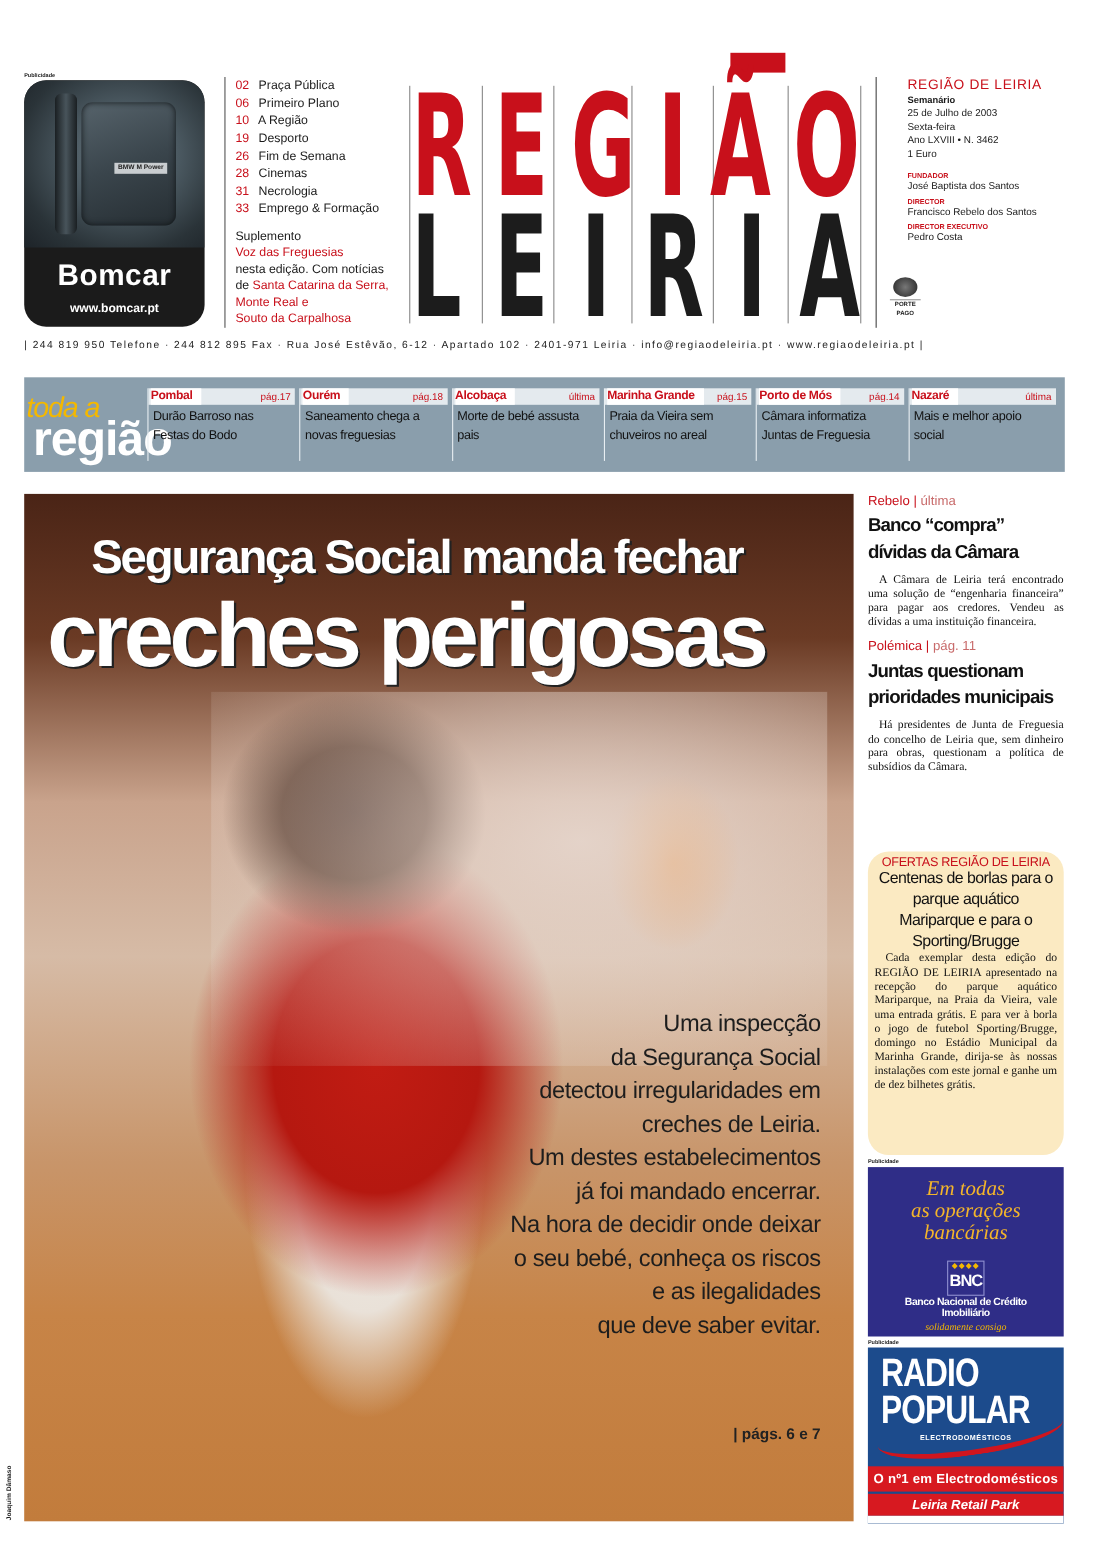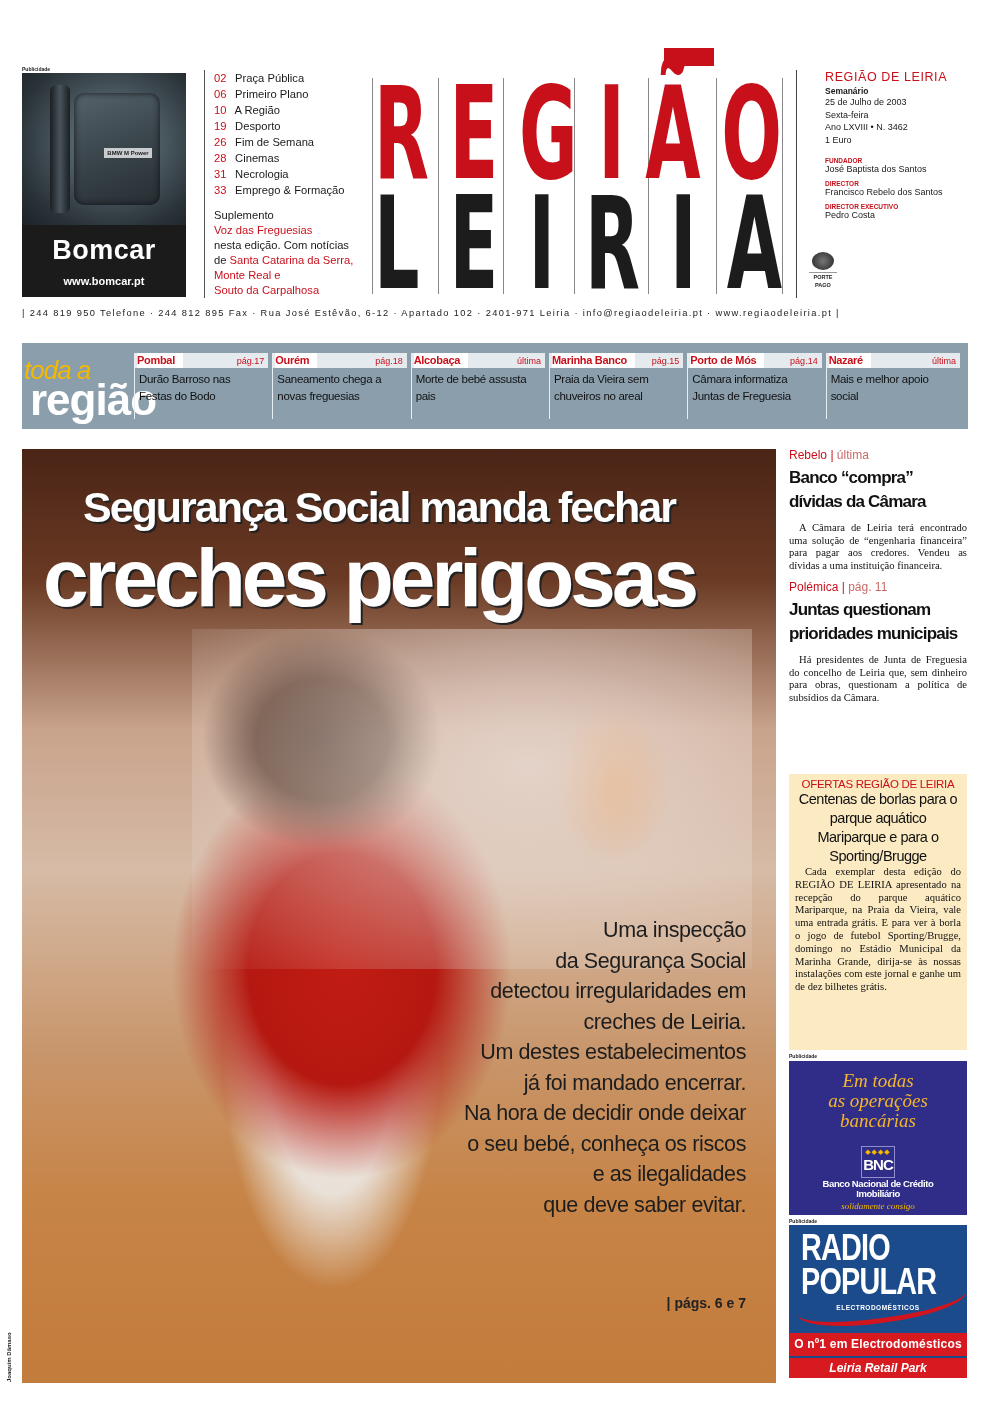--- a/index.html
+++ b/index.html
@@ -2,21 +2,21 @@
 <html><head>
 <meta charset="utf-8">
 <style>
   * { box-sizing: border-box; margin: 0; padding: 0; }
   html, body { width: 1000px; height: 1408px; background: #ffffff; overflow: hidden; }
   body { position: relative; font-family: "Liberation Sans", sans-serif; color: #1a1a1a; }
 
   .small-label { position: absolute; font-size: 5px; font-weight: bold; color: #222; font-family: "Liberation Sans", sans-serif; }
 
   
-  .bomcar { position: absolute; left: 22px; top: 73px; width: 164px; height: 224px; background: #1b1b1b; overflow: hidden; }
+  .bomcar { position: absolute; left: 22px; top: 73px; width: 164px; height: 224px; background: #1b1b1b; overflow: hidden; border-radius: 20px; }
   .bomcar .engine { position: absolute; left: 0; top: 0; width: 164px; height: 152px;
     background: radial-gradient(ellipse at 55% 45%, #6f7e86 0%, #4a5860 40%, #2a3338 75%, #1d2328 100%); }
   .engine .block { position: absolute; left: 52px; top: 20px; width: 86px; height: 112px; border-radius: 10px;
     background: linear-gradient(160deg, #56636b 0%, #3a454c 50%, #262e33 100%); box-shadow: inset 0 0 6px #101416; }
   .engine .pipe { position: absolute; left: 28px; top: 12px; width: 20px; height: 128px; border-radius: 6px;
     background: linear-gradient(90deg, #1a1f22, #48545b, #1a1f22); }
   .engine .badge { position: absolute; left: 82px; top: 75px; width: 48px; height: 10px; background: #c9cdd0;
     font-size: 6px; color: #222; text-align: center; line-height: 10px; font-weight: bold; }
   .bomcar .brand { position: absolute; left: 0; top: 162px; width: 164px; text-align: center; color: #fff;
     font-size: 27px; font-weight: bold; letter-spacing: 0.5px; }
@@ -85,21 +85,21 @@
 
   
   .side { position: absolute; left: 789px; top: 448px; width: 178px; }
   .kicker { font-size: 12px; color: #c8101b; }
   .kicker .sep { color: #c8101b; }
   .kicker .pg { color: #c86a6a; }
   .side h2 { font-size: 17px; line-height: 24px; font-weight: bold; letter-spacing: -0.8px; color: #111; margin-top: 4px; }
   .side .body { font-family: "Liberation Serif", serif; font-size: 10.6px; line-height: 12.5px; text-align: justify; text-indent: 10px; margin-top: 8px; color: #111; }
   .side .story2 { margin-top: 8px; }
 
-  .offer { position: absolute; left: 789px; top: 774px; width: 178px; height: 276px; background: #fbeac2; padding: 4px 6px; }
+  .offer { position: absolute; left: 789px; top: 774px; width: 178px; height: 276px; background: #fbeac2; padding: 4px 6px; border-radius: 19px; }
   .offer .tag { text-align: center; color: #c8101b; font-size: 11.5px; letter-spacing: -0.3px; }
   .offer .title { text-align: center; font-size: 14.5px; line-height: 19px; letter-spacing: -0.5px; color: #111; }
   .offer .body { font-family: "Liberation Serif", serif; font-size: 10.6px; line-height: 12.8px; text-align: justify; text-indent: 10px; color: #111; }
 
   .bnc { position: absolute; left: 789px; top: 1061px; width: 178px; height: 154px; background: #2f2d87; }
   .bnc .slogan { position: absolute; left: 0; top: 10px; width: 178px; text-align: center; font-family: "Liberation Serif", serif; font-style: italic; color: #f4b52a; font-size: 19px; line-height: 20px; }
   .bnc .logo { position: absolute; left: 72px; top: 85px; width: 34px; height: 32px; border: 1px solid #8f8fd0; }
   .bnc .logo .dots { color: #f4b800; font-size: 7px; text-align: center; line-height: 9px; letter-spacing: 1px; }
   .bnc .logo .bnctxt { color: #fff; font-weight: bold; font-size: 15px; text-align: center; line-height: 18px; letter-spacing: -1px; }
   .bnc .name { position: absolute; left: 0; top: 118px; width: 178px; text-align: center; color: #fff; font-size: 9.5px; font-weight: bold; line-height: 10px; letter-spacing: -0.4px; }
@@ -221,21 +221,21 @@
     </div>
     <div class="item">
       <div class="head">
           <span class="place">Alcobaça</span>
           <span class="pg">última</span>
         </div>
       <div class="txt">Morte de bebé assusta pais</div>
     </div>
     <div class="item">
       <div class="head">
-          <span class="place">Marinha Banco</span>
+          <span class="place">Marinha Grande</span>
           <span class="pg">pág.15</span>
         </div>
       <div class="txt">Praia da Vieira sem chuveiros no areal</div>
     </div>
     <div class="item">
       <div class="head">
           <span class="place">Porto de Mós</span>
           <span class="pg">pág.14</span>
         </div>
       <div class="txt">Câmara informatiza Juntas de Freguesia</div>

